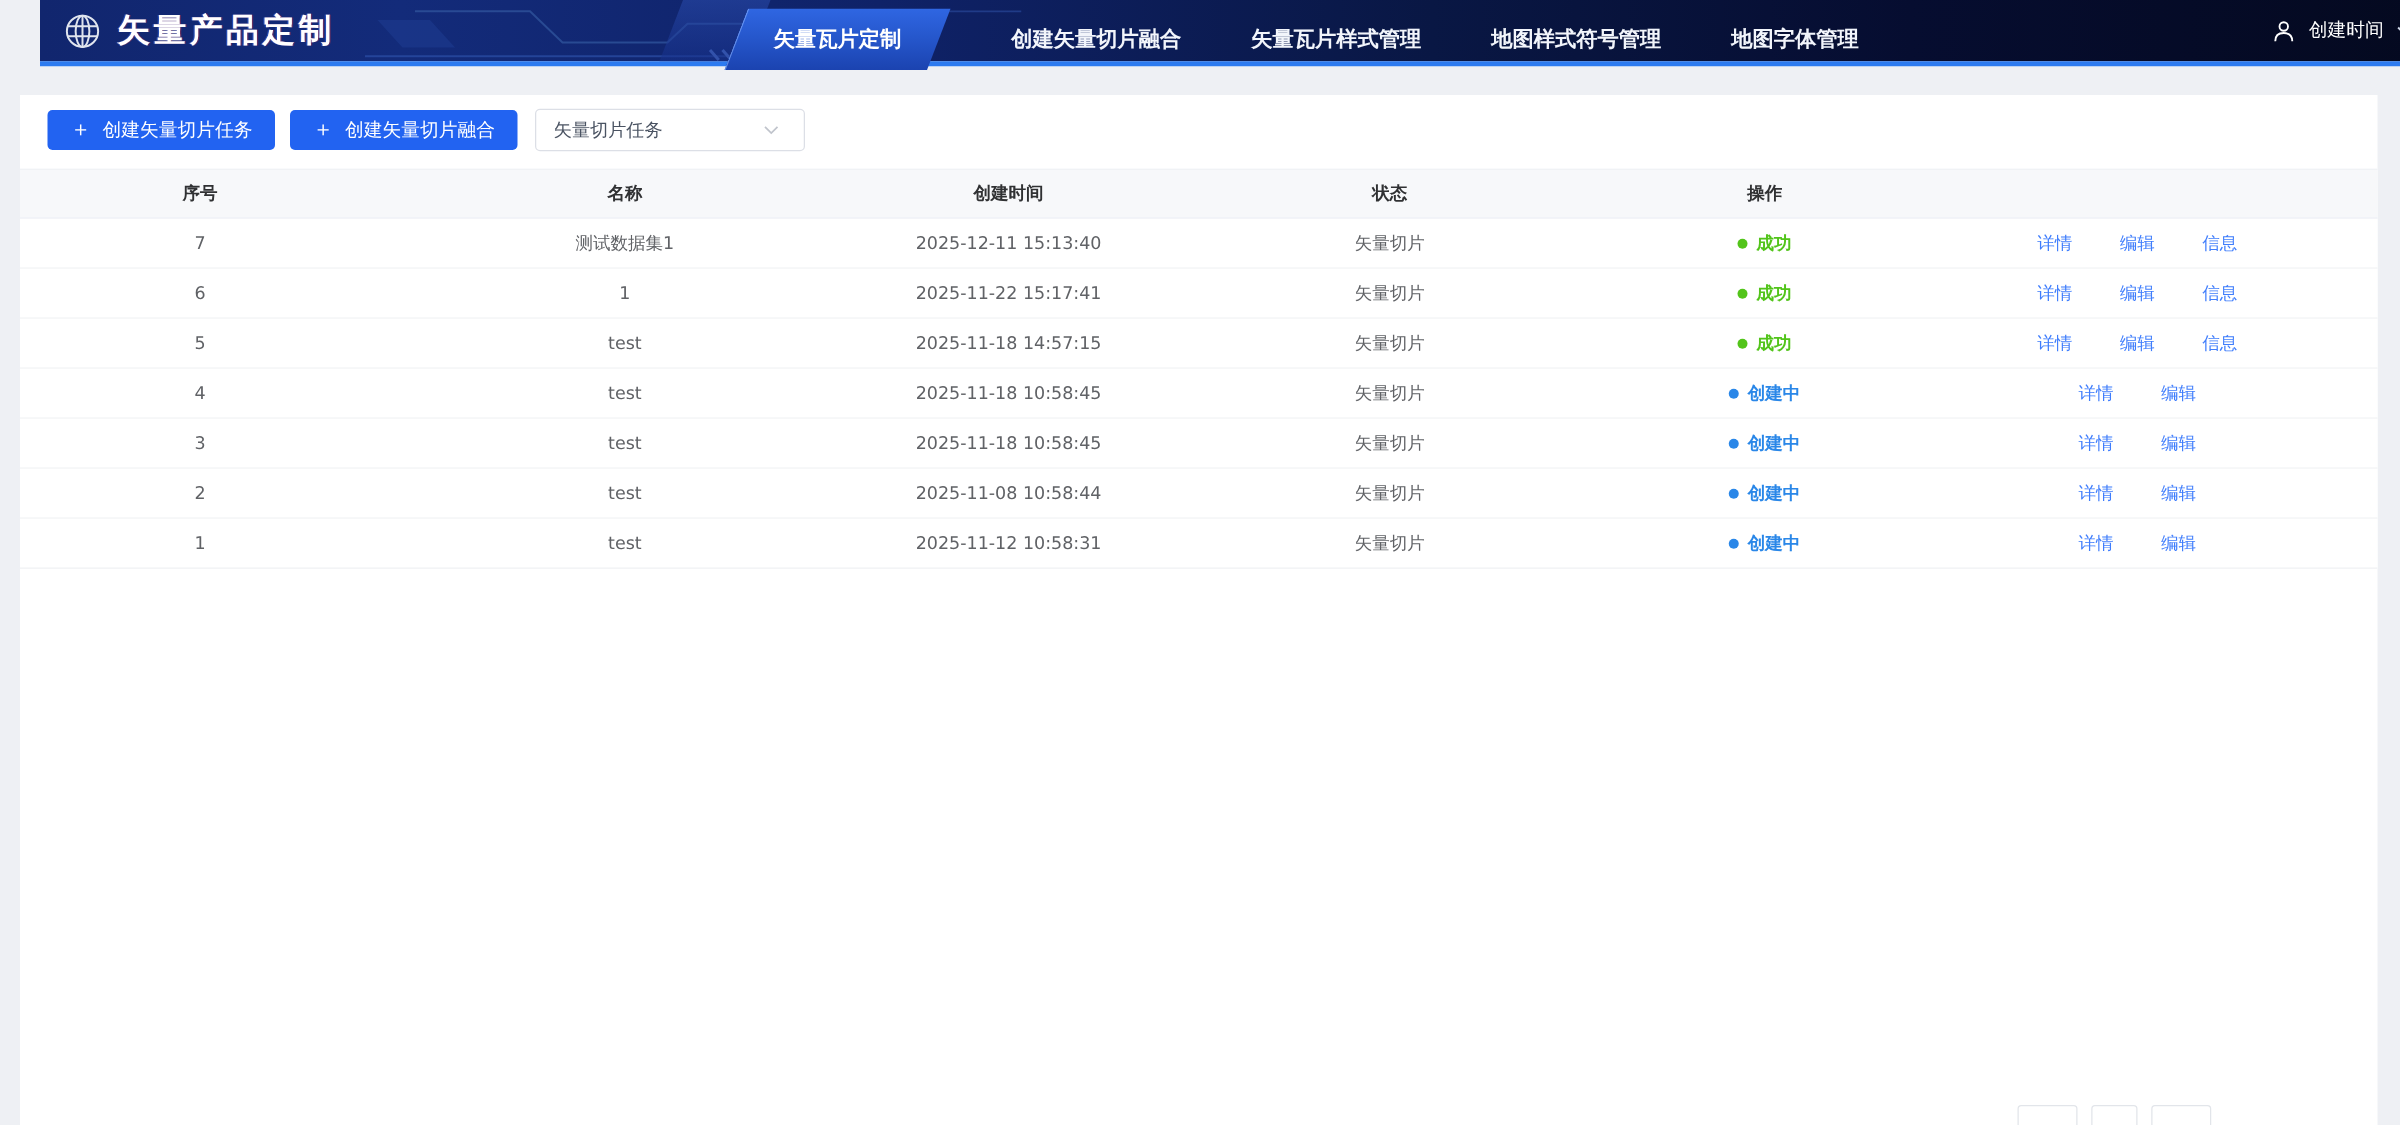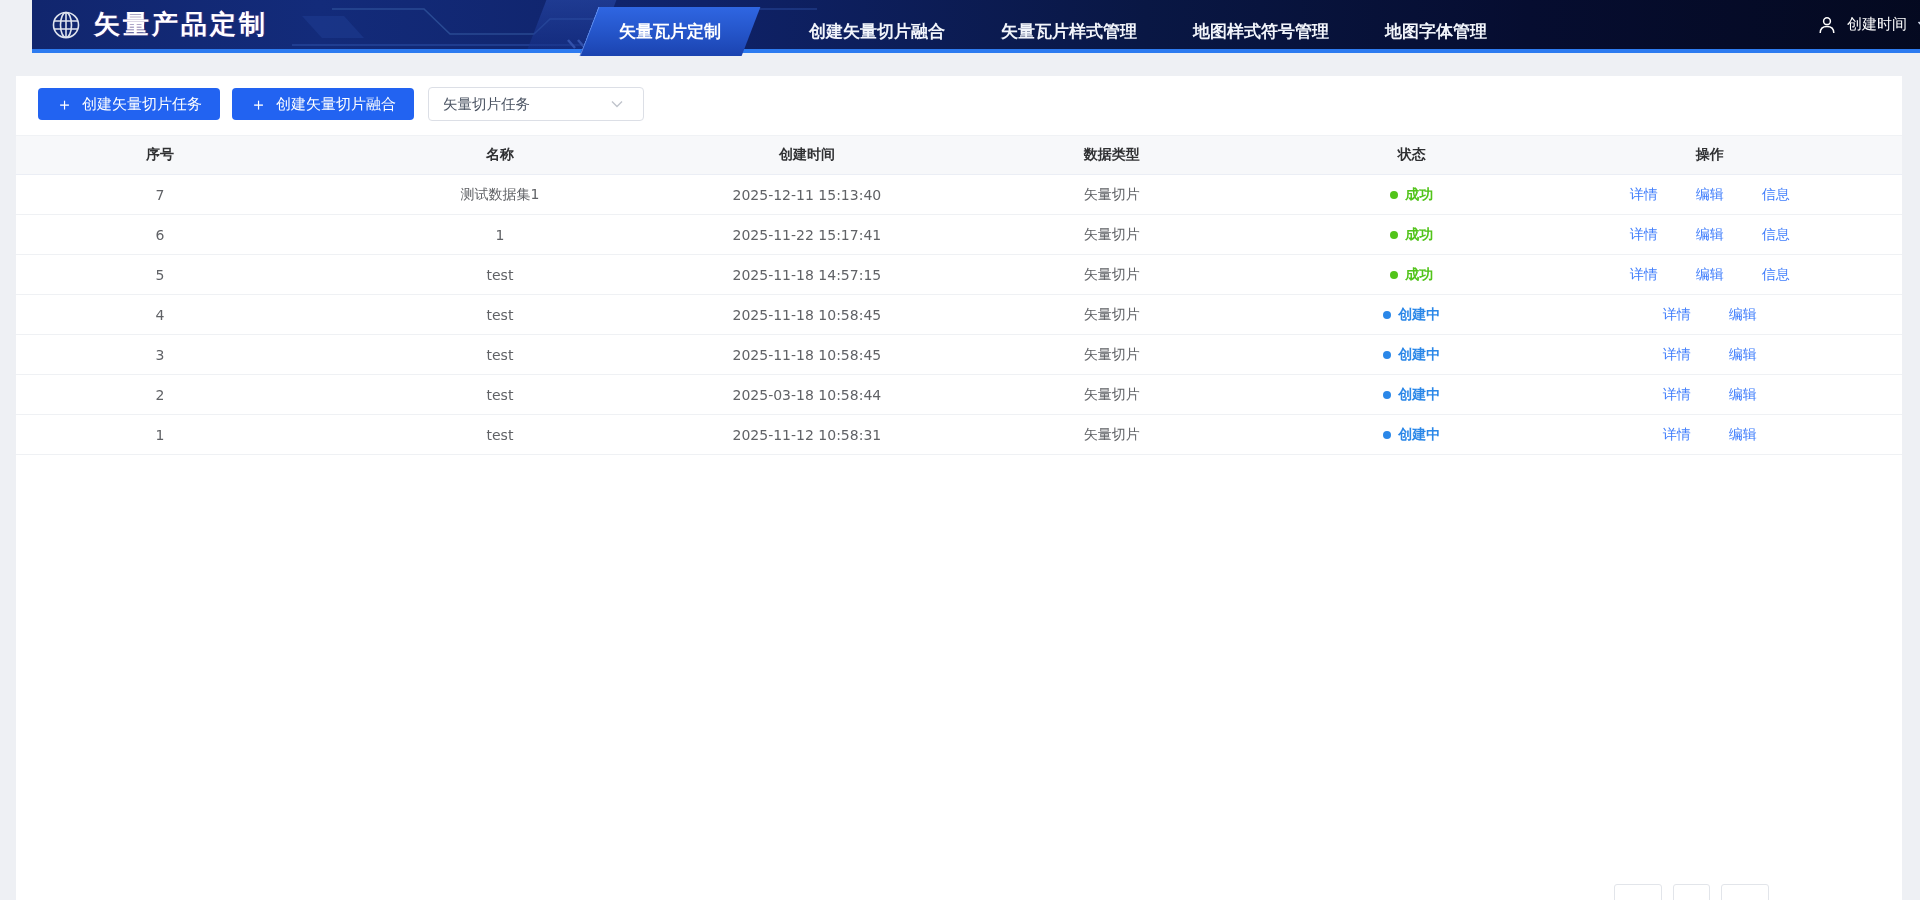--- a/index.html
+++ b/index.html
@@ -185,21 +185,20 @@
           </svg>
         </span>
       </div>
     </div>
 
     <div class="table">
       <div class="trow thead">
         <div class="cell">序号</div>
         <div class="cell">名称</div>
         <div class="cell">创建时间</div>
-        <div class="cell">数据类型</div>
         <div class="cell">状态</div>
         <div class="cell">操作</div>
       </div>
       <div class="tbody" id="tbody">
   <div class="trow">
     <div class="cell c-index">7</div>
     <div class="cell c-name">测试数据集1</div>
     <div class="cell c-created">2025-12-11 15:13:40</div>
     <div class="cell c-type">矢量切片</div>
     <div class="cell c-status">
@@ -281,21 +280,21 @@
     </div>
     <div class="cell c-actions"><span class="actions">
                 <span class="link">详情</span>
                 <span class="link">编辑</span>
               </span></div>
   </div>
 
   <div class="trow">
     <div class="cell c-index">2</div>
     <div class="cell c-name">test</div>
-    <div class="cell c-created">2025-03-18 10:58:44</div>
+    <div class="cell c-created">2025-11-08 10:58:44</div>
     <div class="cell c-type">矢量切片</div>
     <div class="cell c-status">
       <span class="status st-processing">
         <span class="dot"></span>
         <span class="st-label">创建中</span>
       </span>
     </div>
     <div class="cell c-actions"><span class="actions">
                 <span class="link">详情</span>
                 <span class="link">编辑</span>

